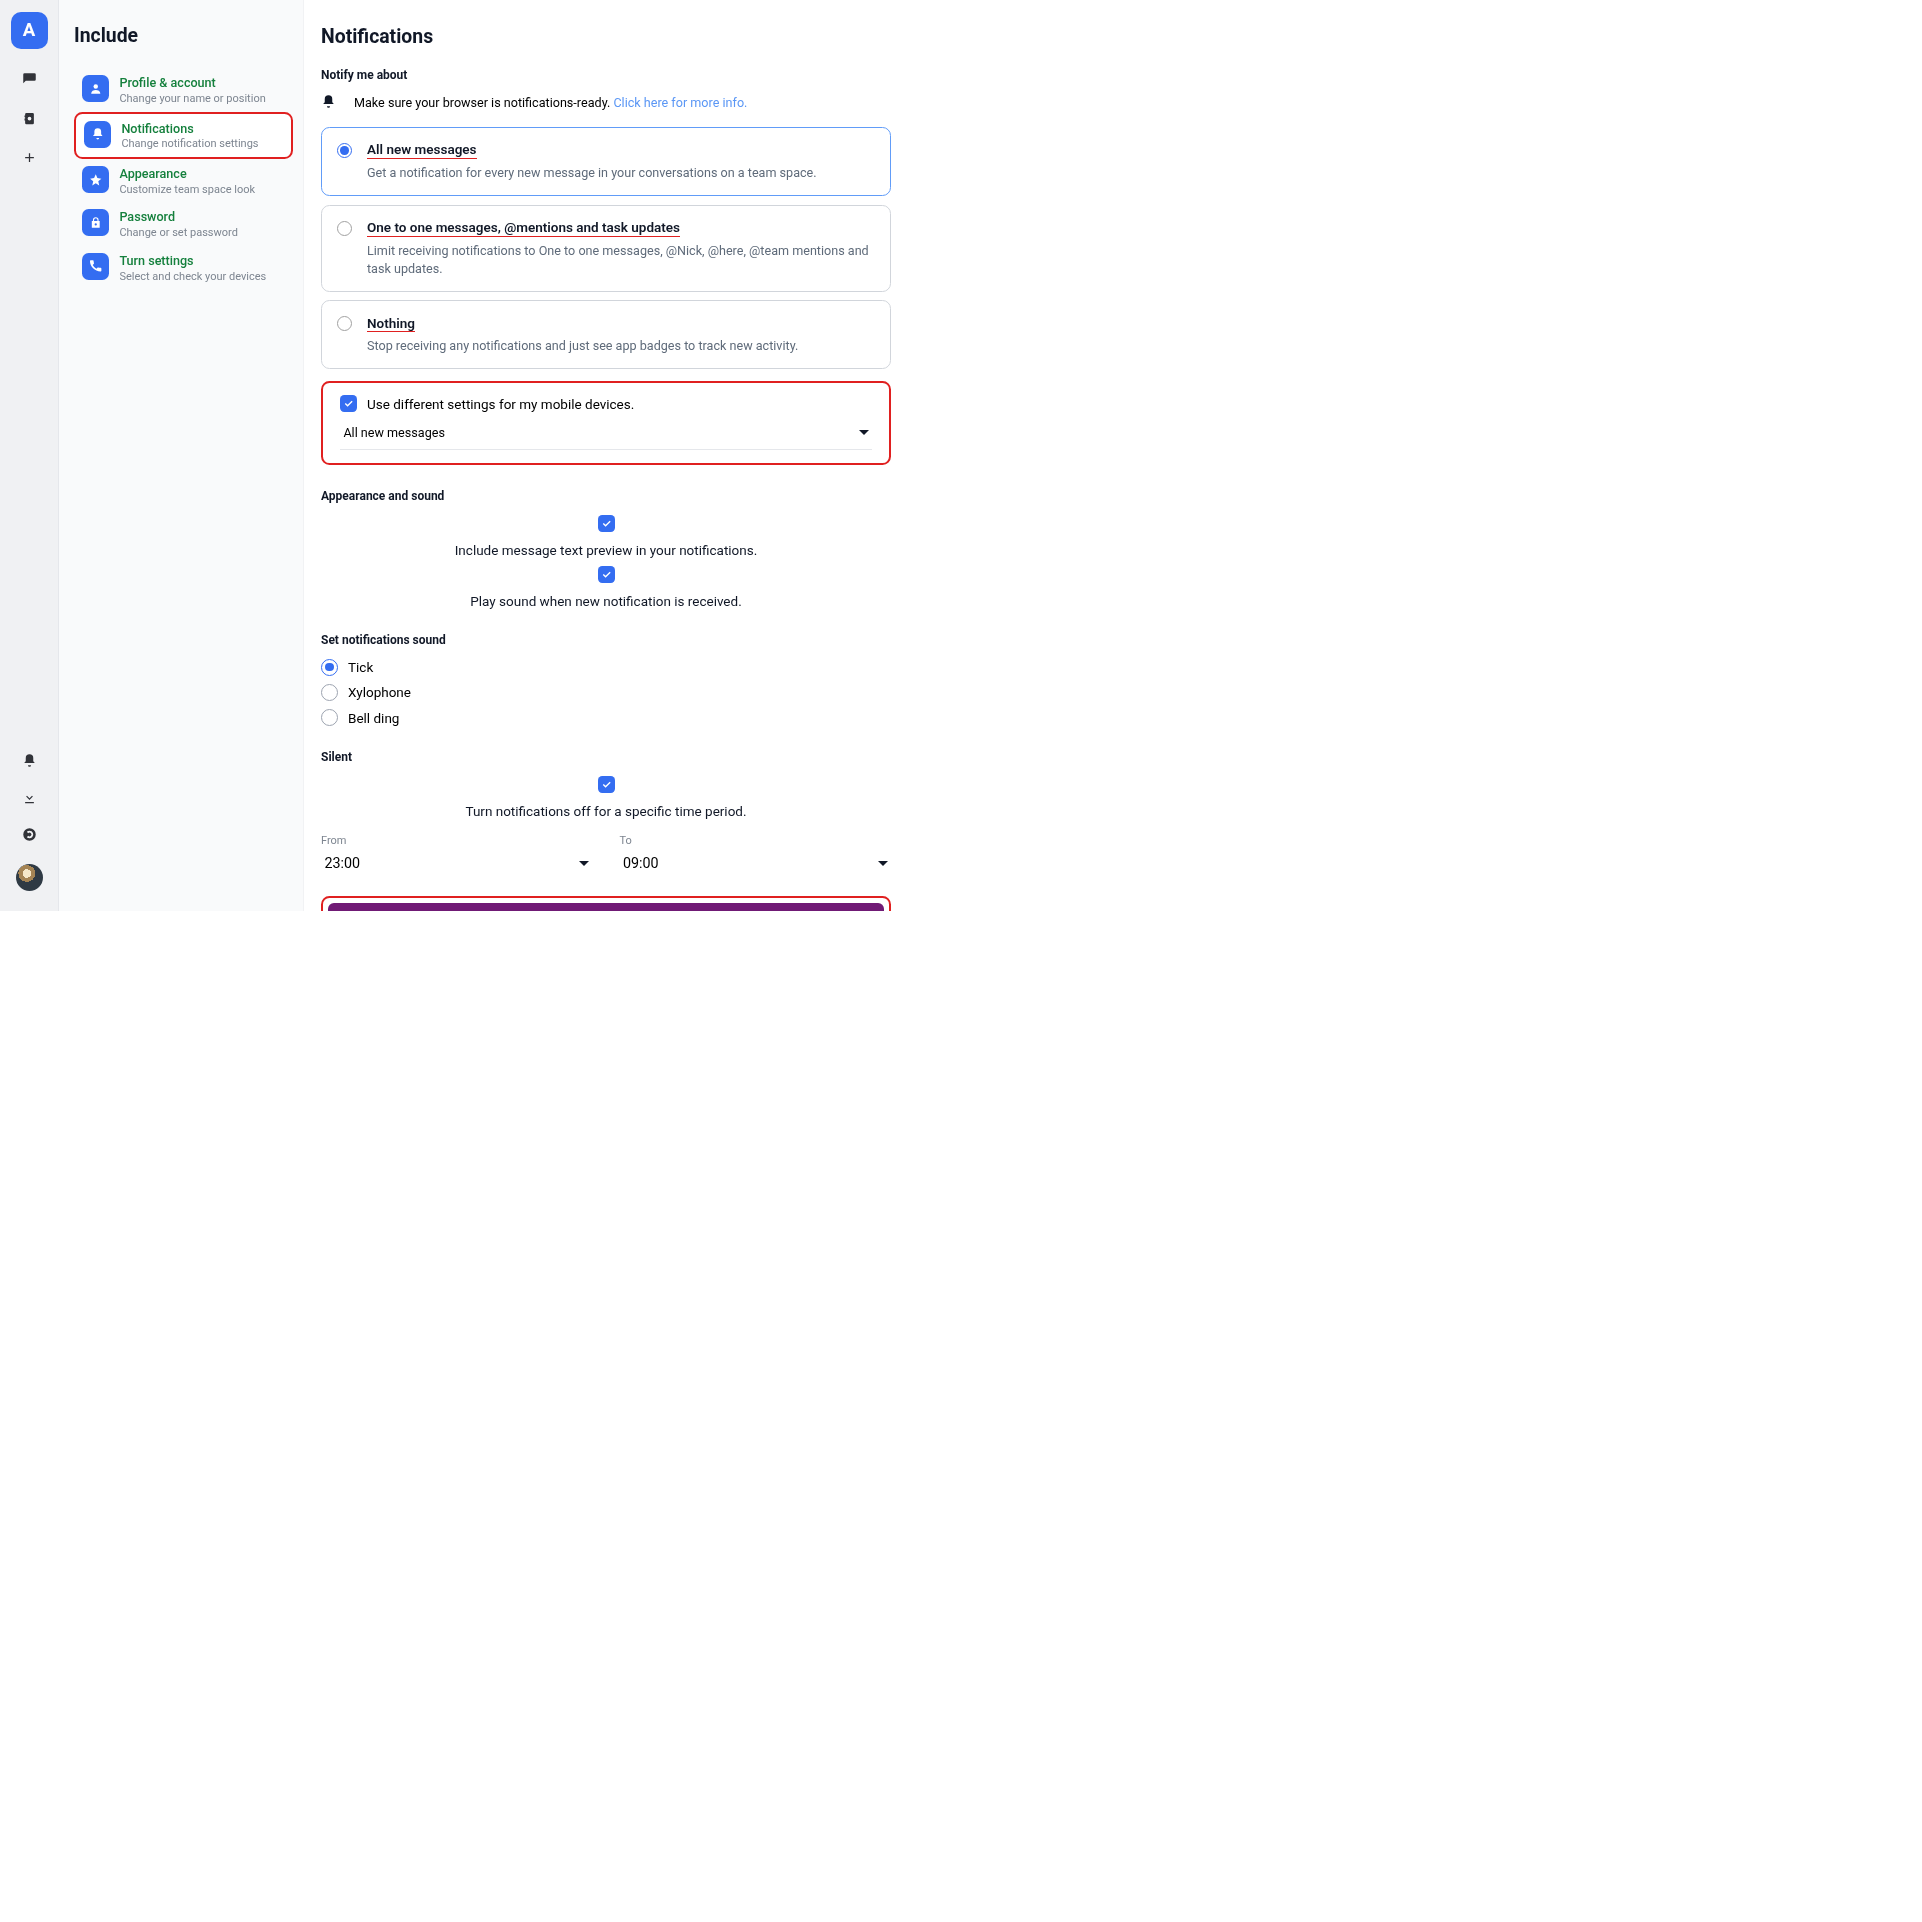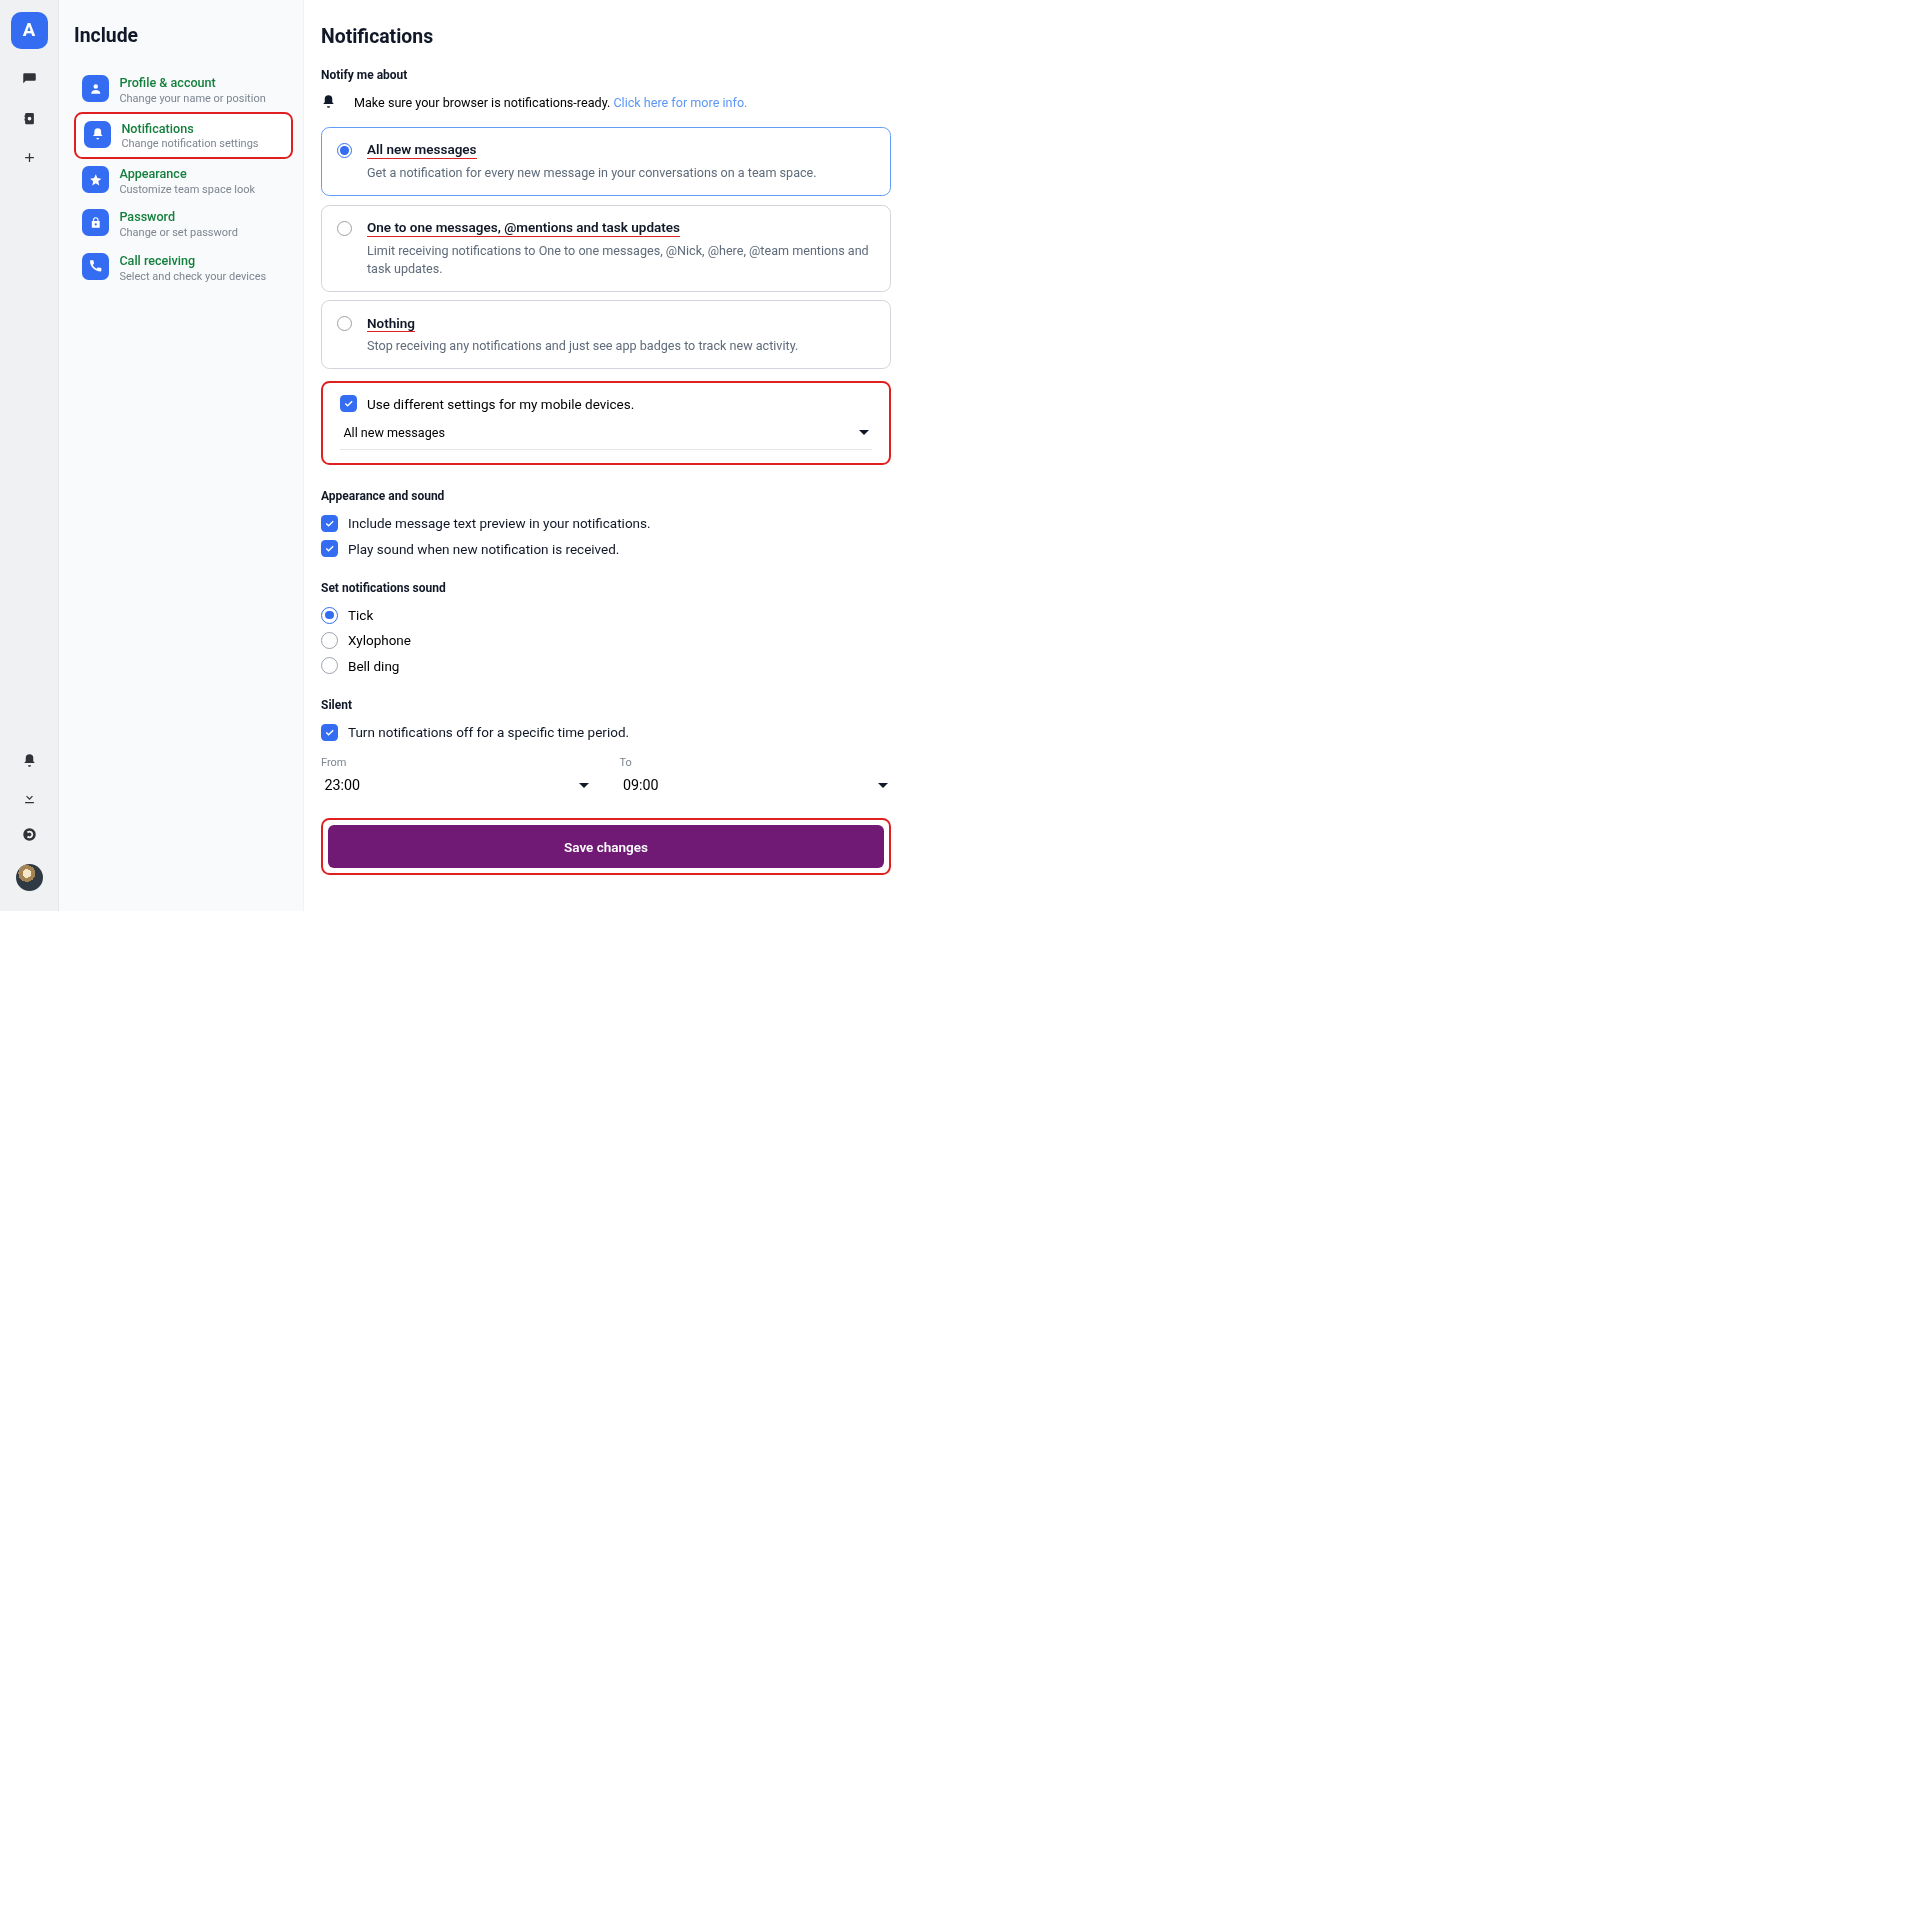--- a/index.html
+++ b/index.html
@@ -41,21 +41,21 @@
     .radio-title { font-size: 13.5px; font-weight: 600; color: #111827; display: inline-block; border-bottom: 1.7px solid #e02020; padding-bottom: 0.8px; }
     .radio-desc { font-size: 12.6px; color: #5f6b7a; margin-top: 5px; line-height: 1.4; }
     
     .mobile-box { border: 2.5px solid #e02020; border-radius: 8.4px; padding: 11.8px 17px 13.5px; margin: 11.8px 0 23.6px; }
     .checkbox-row { display: flex; align-items: center; gap: 10px; font-size: 13.5px; margin-bottom: 8.4px; }
     .cbox { width: 17px; height: 17px; background: #346df1; border-radius: 4.2px; display: flex; align-items: center; justify-content: center; flex-shrink: 0; }
     .cbox svg { width: 11px; height: 11px; stroke: #fff; stroke-width: 3; fill: none; }
     .dropdown { display: flex; justify-content: space-between; align-items: center; border-bottom: 0.8px solid #e5e7eb; padding: 5px 3.4px 8.4px; font-size: 12.6px; cursor: pointer; }
     .dropdown .caret { width: 0; height: 0; border-left: 5px solid transparent; border-right: 5px solid transparent; border-top: 5.9px solid #111827; }
     
-    .plain-check-row { display: flex; align-items: center; gap: 10px; font-size: 13.5px; margin-bottom: 8.4px; color: #111827; cursor: pointer; }
+    .plain-check-row { display: flex; align-items: center; gap: 10px; font-size: 13.5px; margin-bottom: 8.4px; color: #111827; cursor: pointer; flex-direction: column; }
     
     .sound-row { display: flex; align-items: center; gap: 10px; font-size: 13.5px; margin-bottom: 8.4px; cursor: pointer; }
     .r-outer { width: 17px; height: 17px; border-radius: 50%; border: 1.7px solid #9ca3af; display: flex; align-items: center; justify-content: center; }
     .r-outer.on { border-color: #346df1; }
     .r-inner { width: 8.4px; height: 8.4px; background: #346df1; border-radius: 50%; }
     
     .silent-times { display: flex; gap: 27px; margin-top: 15px; }
     .time-col { flex: 1; }
     .time-col label { font-size: 11px; color: #7d8590; display: block; margin-bottom: 5px; }
     .time-dd { display: flex; justify-content: space-between; align-items: center; font-size: 14.3px; padding: 3.4px 3.4px 6.7px; cursor: pointer; }
@@ -160,21 +160,21 @@
       </div>
   </div>
 
   <div class="sidebar-item">
     <div class="sb-icon">
         <svg viewBox="0 0 24 24">
           <path d="M6.6 10.8a15 15 0 0 0 6.6 6.6l2.2-2.2c.3-.3.8-.4 1.2-.2 1.3.4 2.7.7 4.1.7.7 0 1.3.6 1.3 1.3V21c0 .7-.6 1.3-1.3 1.3C10.3 22.3 1.7 13.7 1.7 3.3 1.7 2.6 2.3 2 3 2h3.9c.7 0 1.3.6 1.3 1.3 0 1.4.2 2.8.7 4.1.1.4 0 .9-.3 1.2z"></path>
         </svg>
       </div>
     <div>
-        <div class="sb-label">Call receiving</div>
+        <div class="sb-label">Turn settings</div>
         <div class="sb-desc">Select and check your devices</div>
       </div>
   </div>
 </div>
 
 <div class="main">
   <h2>Notifications</h2>
   <div class="section-label">Notify me about</div>
 
   <div class="info-line">

